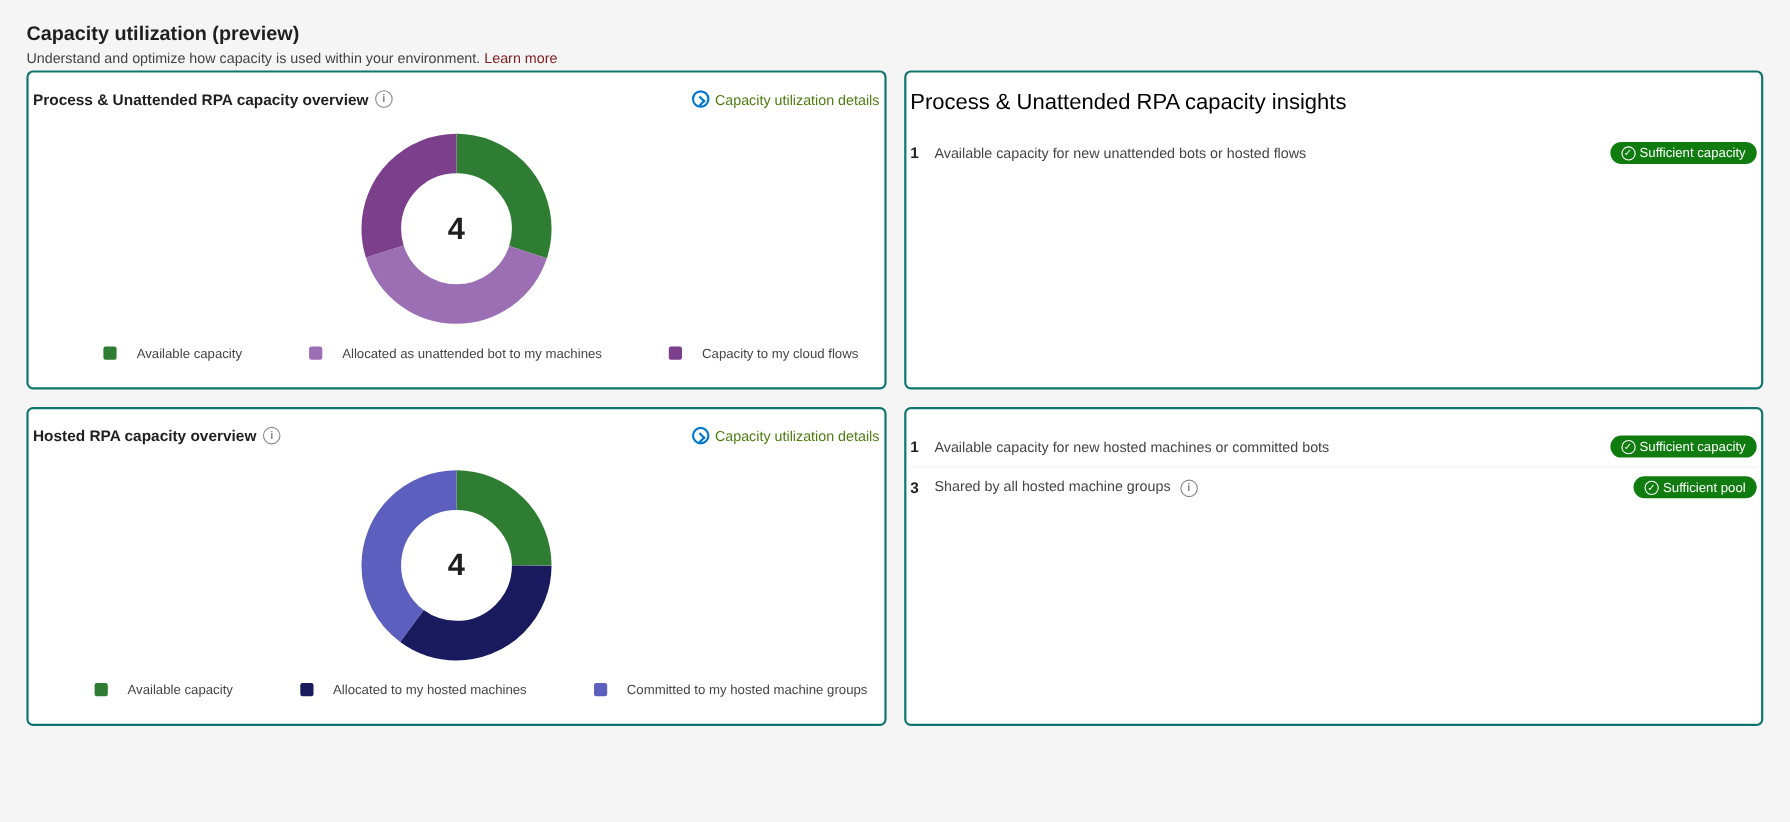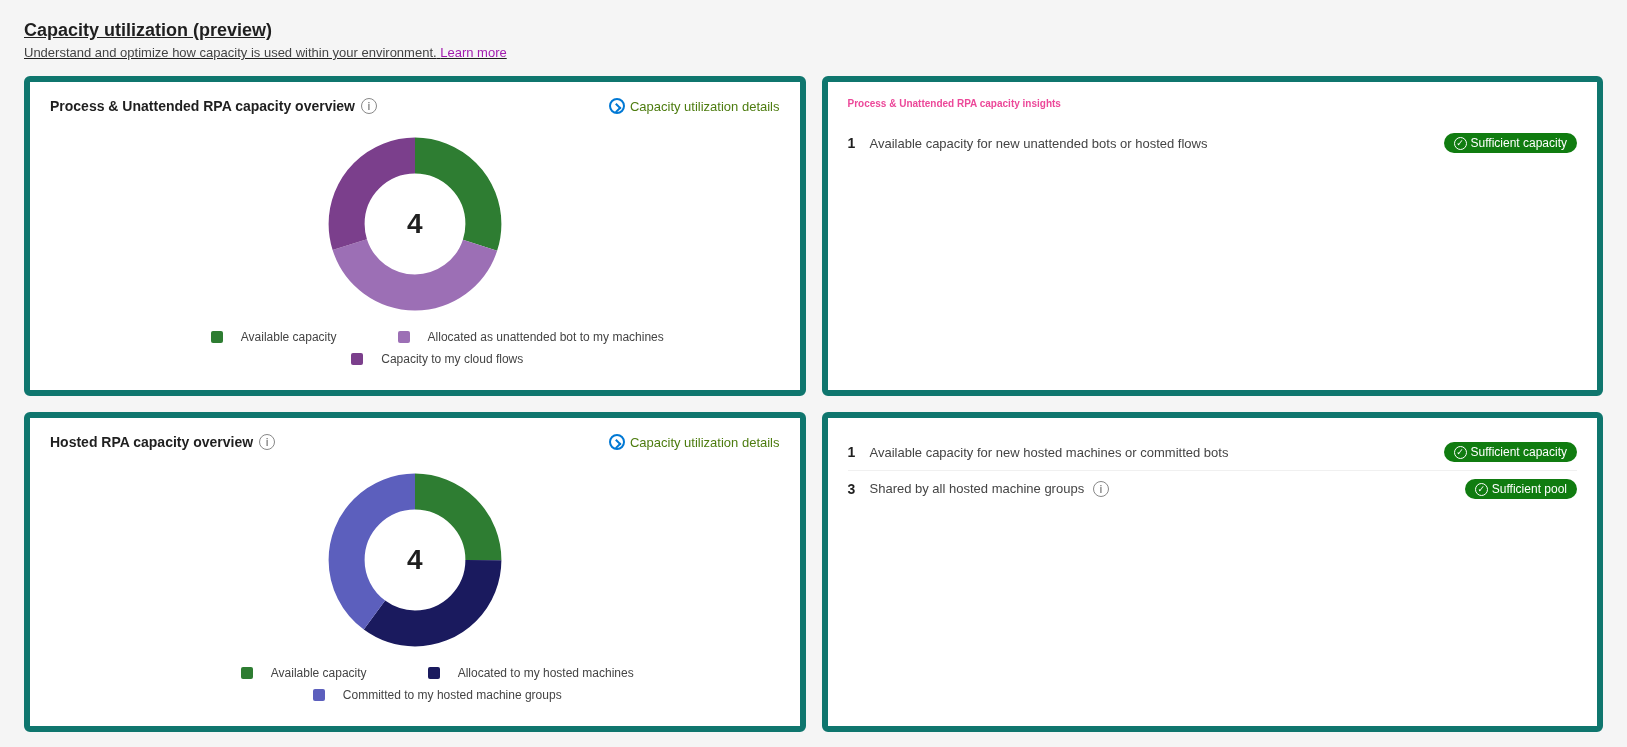--- a/index.html
+++ b/index.html
@@ -3,37 +3,37 @@
   <meta charset="utf-8">
   <style>
     * { box-sizing: border-box; margin: 0; padding: 0; }
     body {
       font-family: "Segoe UI", Arial, sans-serif;
       background: #f5f5f5;
       color: #1f1f1f;
       font-size: 14px;
       padding: 20px 24px;
     }
-    .page-header { margin-bottom: 16px; text-decoration: underline; }
+    .page-header { margin-bottom: 4px; }
     .page-title { font-size: 18px; font-weight: 600; color: #1f1f1f; }
     .page-subtitle { font-size: 13px; color: #444; margin-top: 4px; }
-    .page-subtitle a { color: #a21caf; text-decoration: none; }
+    .page-subtitle a { color: #7f1d1d; text-decoration: none; }
 
     .grid {
       display: grid;
       grid-template-columns: 1fr 1fr;
       grid-template-rows: auto auto;
       gap: 16px;
     }
 
     .card {
       background: #fff;
-      border: 6px solid #0f766e;
+      border: 2px solid #0f766e;
       border-radius: 6px;
-      padding: 16px 20px;
+      padding: 16px 4px;
     }
 
     .card-header {
       display: flex;
       align-items: center;
       justify-content: space-between;
       margin-bottom: 12px;
     }
     .card-title-group {
       display: flex;
@@ -111,22 +111,22 @@
     }
     .legend-dot {
       width: 12px; height: 12px;
       border-radius: 2px;
       flex-shrink: 0;
     }
 
     
     .insights-card { }
     .insights-title {
-      font-size: 10px; font-weight: 700;
-      color: #ec4899;
+      font-size: 20px; font-weight: 400;
+      color: #000000;
       margin-bottom: 16px;
     }
     .insight-row {
       display: flex;
       align-items: center;
       justify-content: space-between;
       padding: 8px 0;
       border-bottom: 1px solid #f0f0f0;
       gap: 12px;
     }

